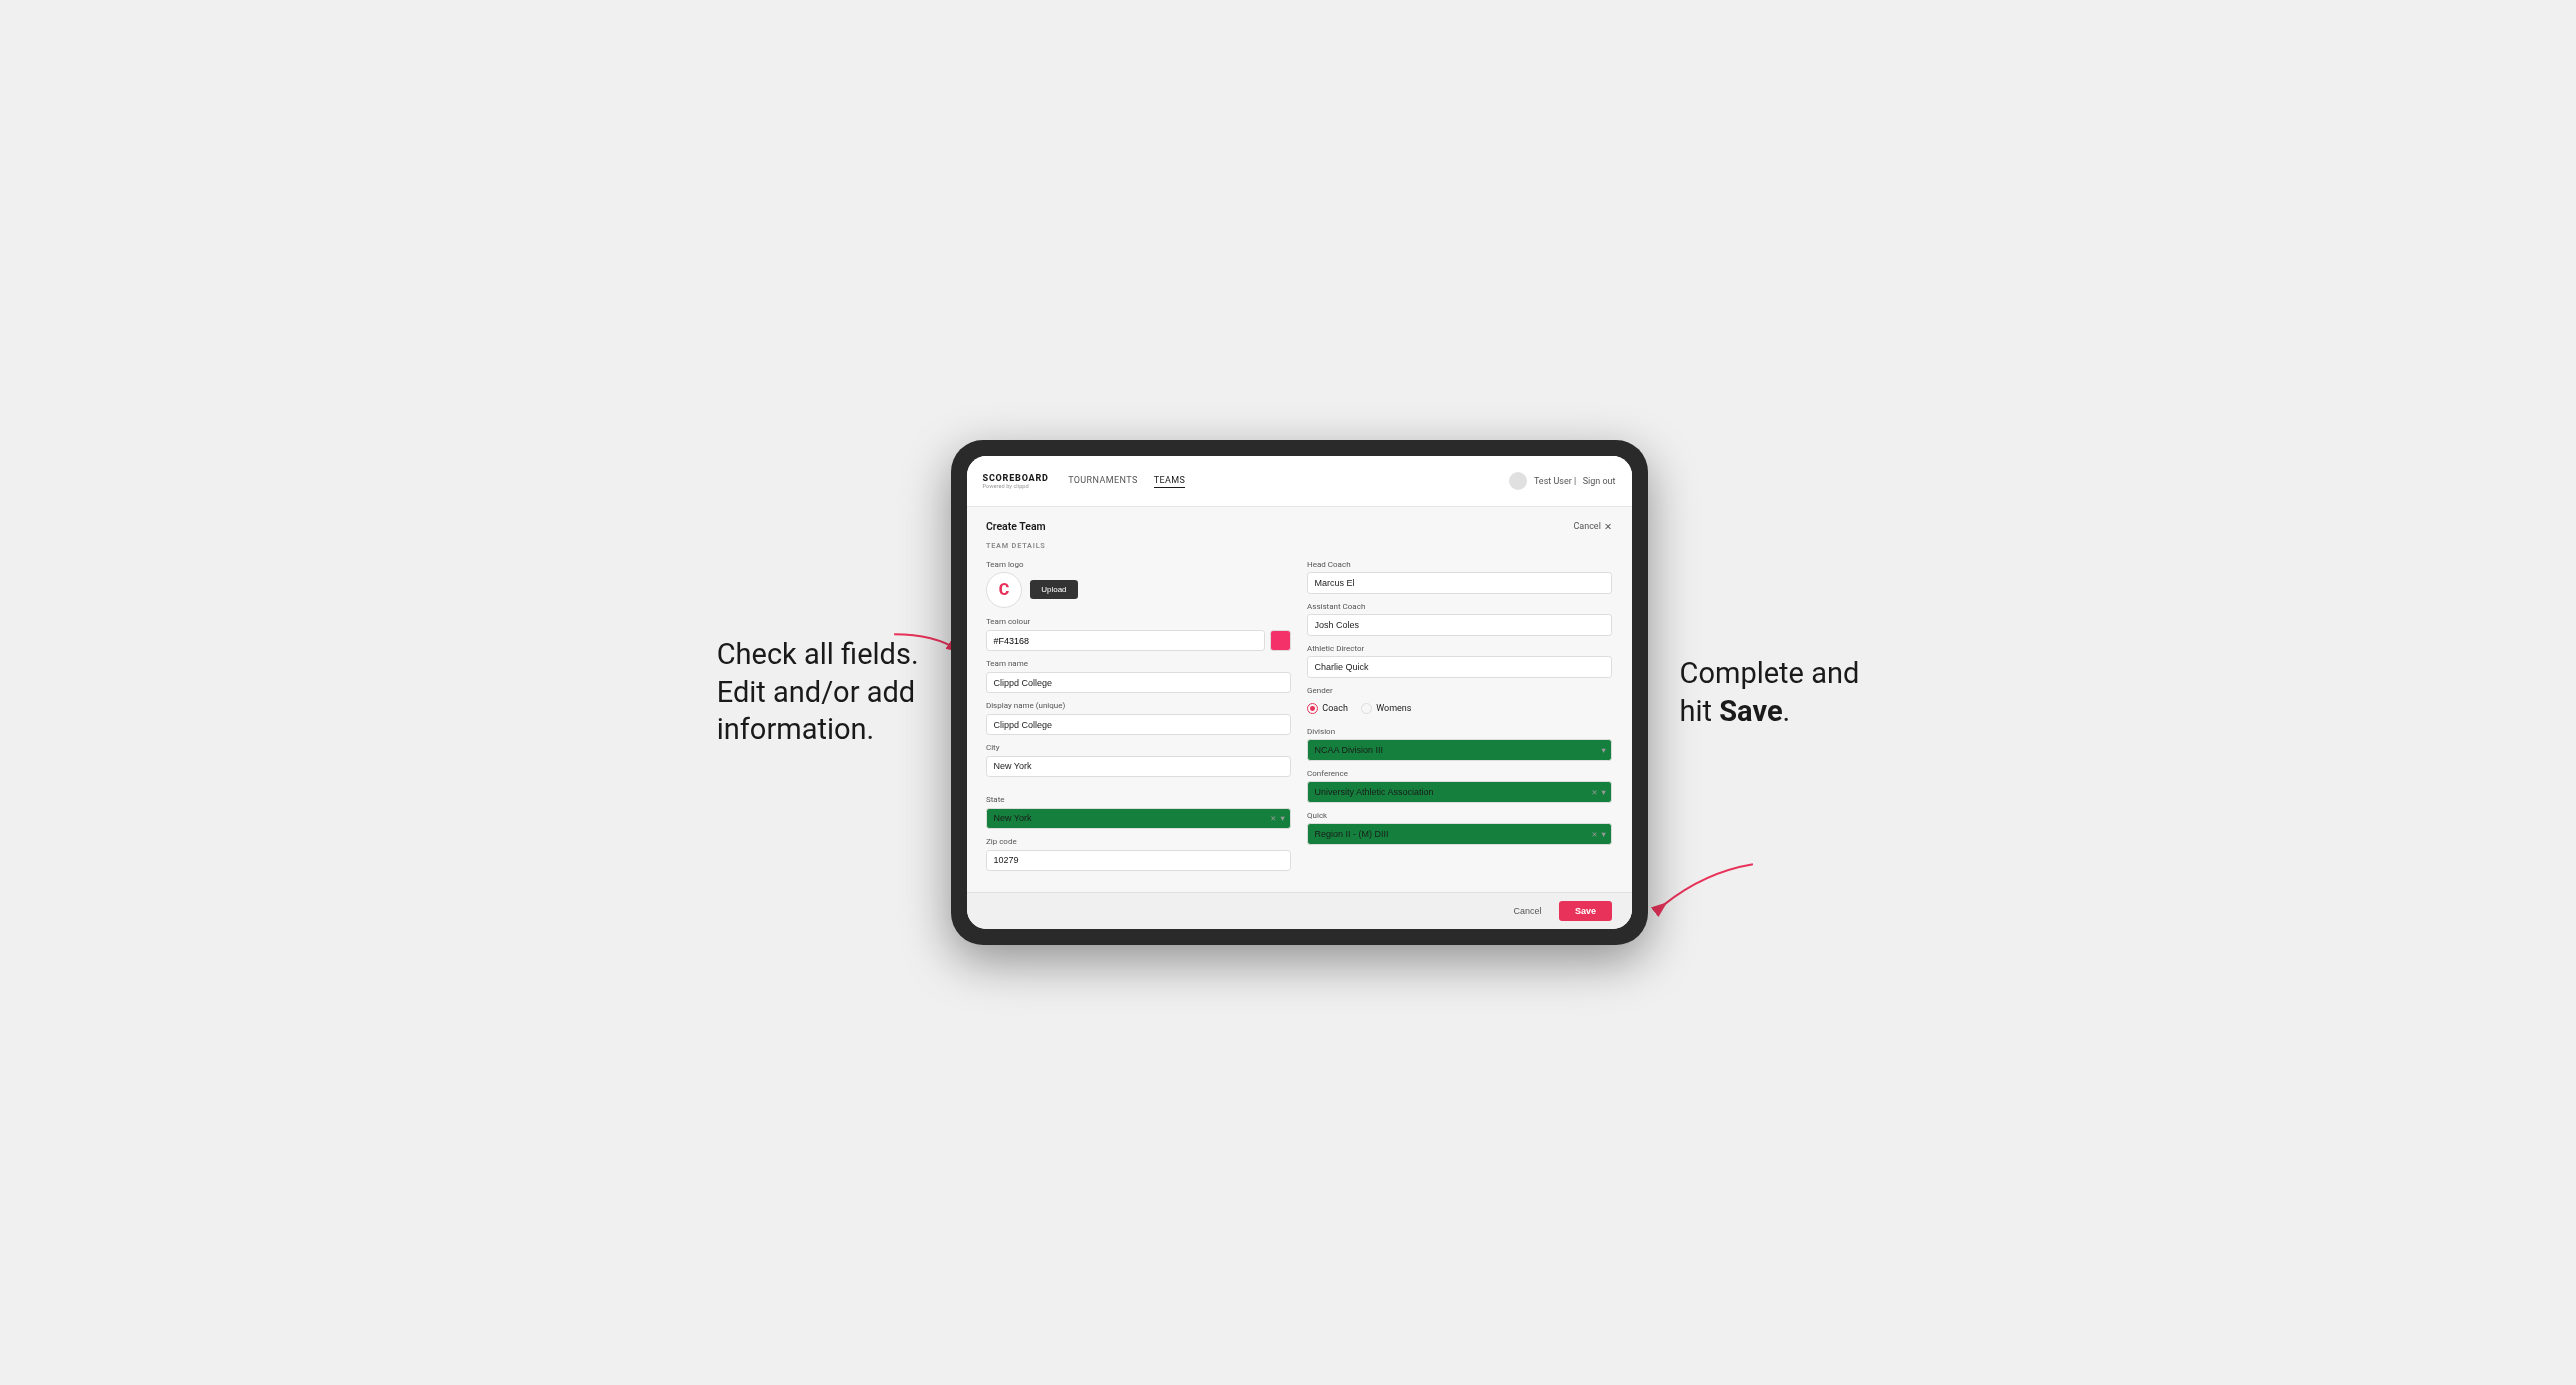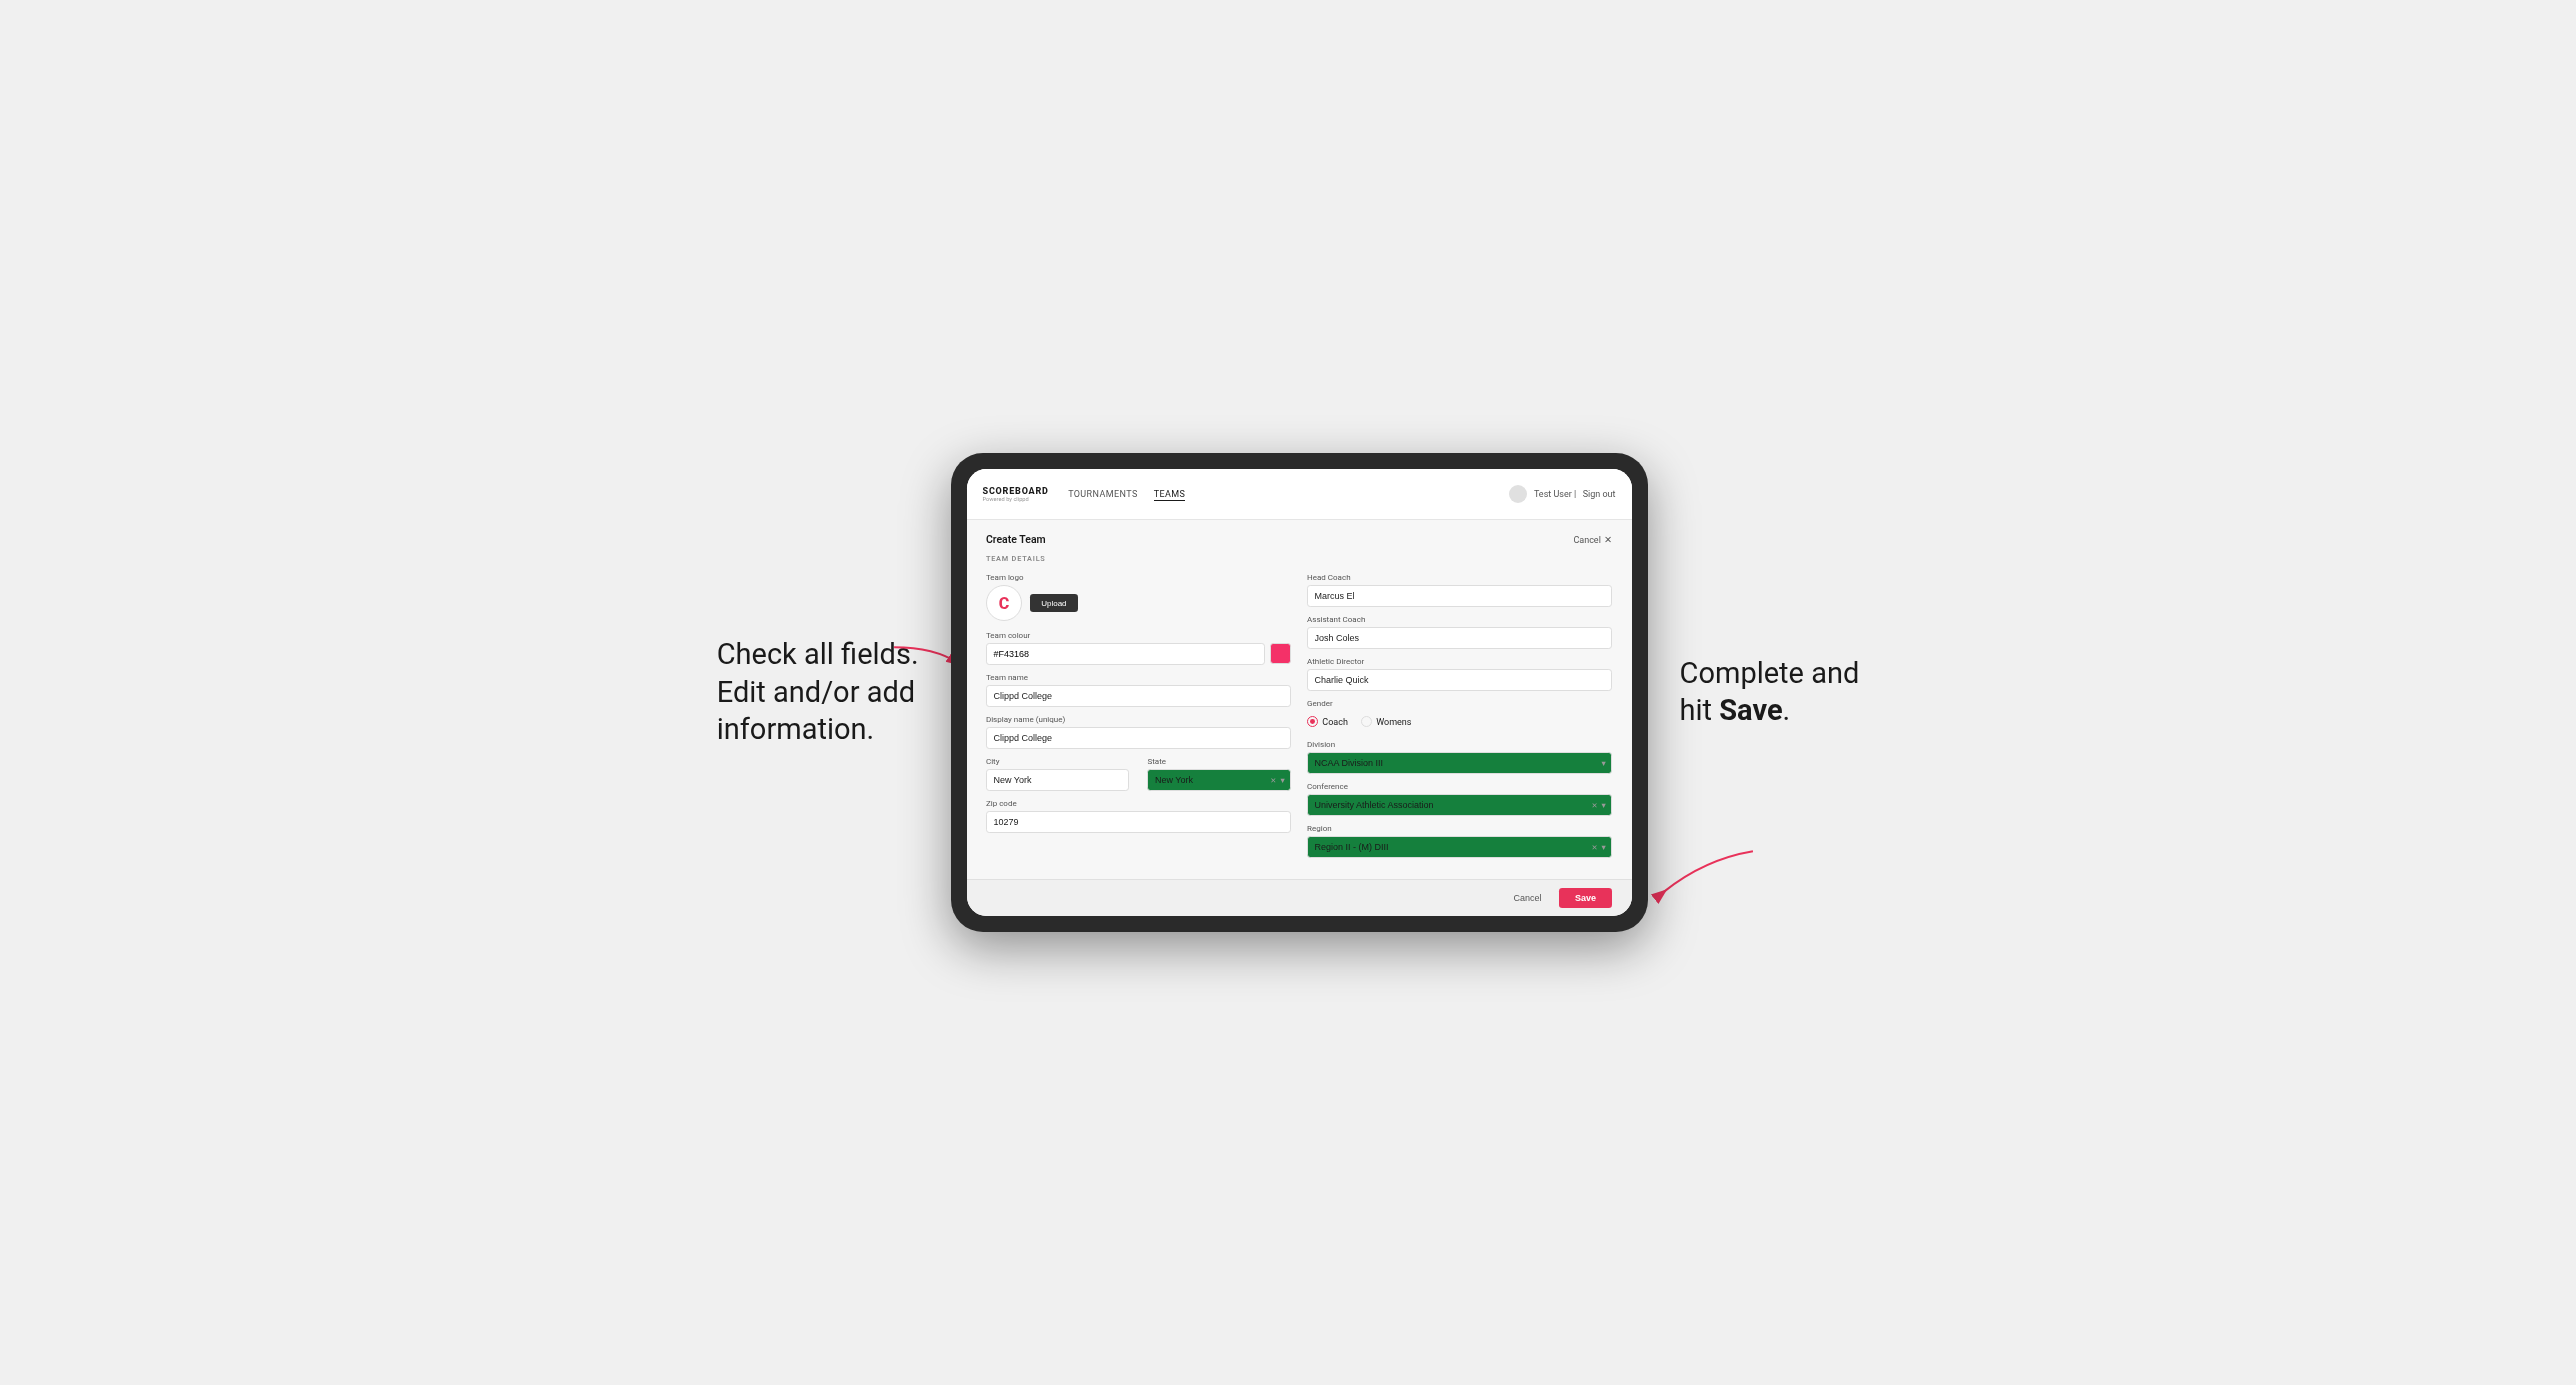--- a/index.html
+++ b/index.html
@@ -235,20 +235,21 @@
       border-radius: 3.2px;
       background: #F43168;
       border: 0.8px solid #ddd;
       flex-shrink: 0;
     }
 
     .city-state-row {
       display: flex;
       gap: 18px;
       margin-bottom: 8px;
+      flex-direction: column;
     }
 
     .city-field {
       flex: 1;
     }
 
     .state-field {
       flex: 1;
     }
 
@@ -530,21 +531,21 @@
                 <div class="select-wrapper">
                   <select class="field-select">
                     <option>University Athletic Association</option>
                   </select>
                   <span class="select-x">✕</span>
                   <span class="select-arrow">▼</span>
                 </div>
               </div>
 
               <div class="field-group">
-                <label class="field-label">Region</label>
+                <label class="field-label">Quick</label>
                 <div class="select-wrapper">
                   <select class="field-select">
                     <option>Region II - (M) DIII</option>
                   </select>
                   <span class="select-x">✕</span>
                   <span class="select-arrow">▼</span>
                 </div>
               </div>
 
             </div>

